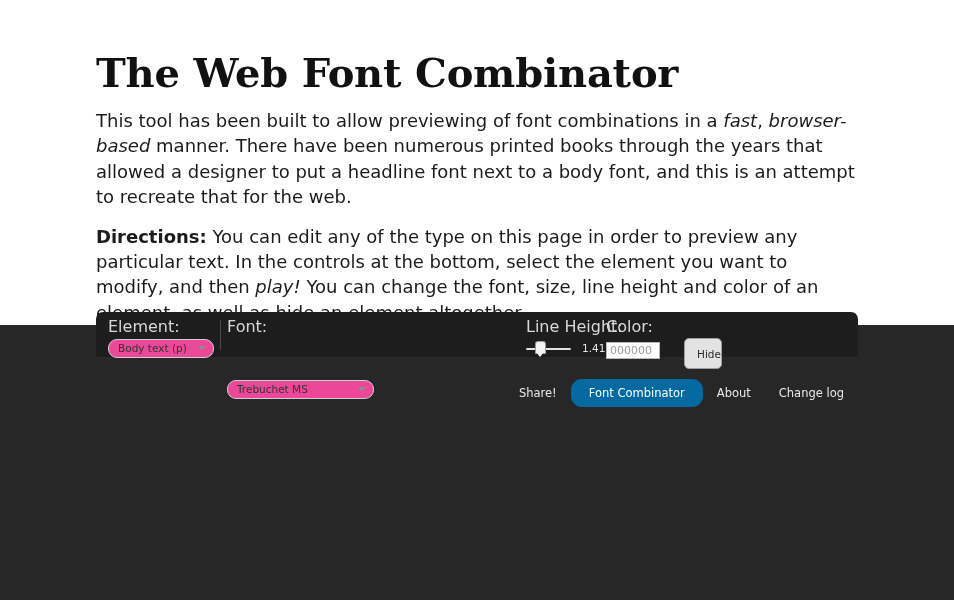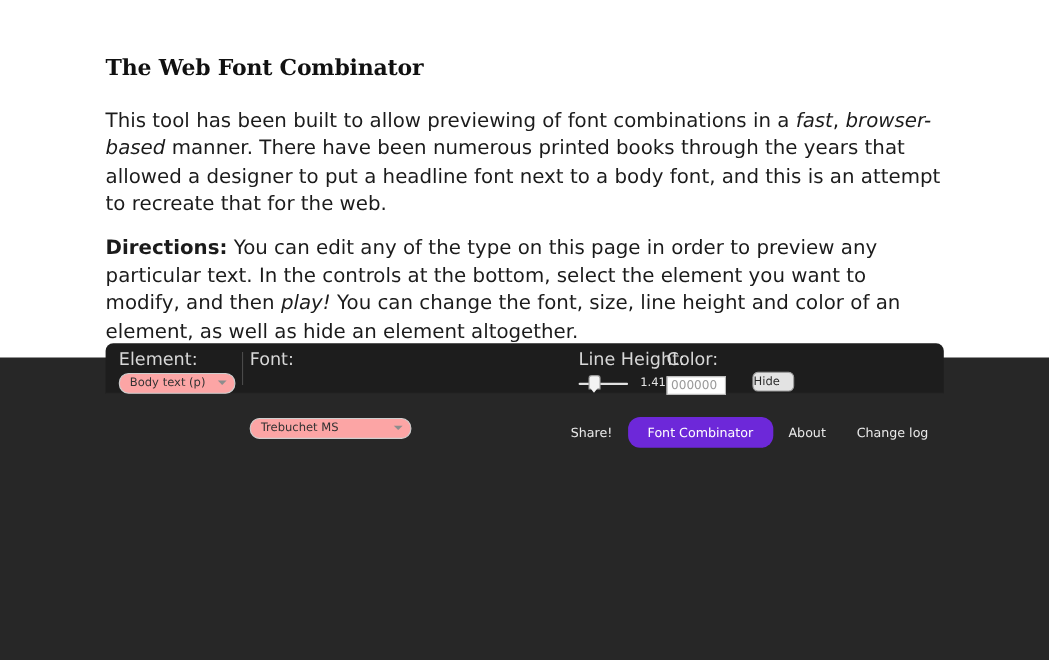--- a/index.html
+++ b/index.html
@@ -26,24 +26,24 @@
   }
   .preview-inner {
     position: absolute;
     left: 96px;
     top: 50px;
     width: 760px;
   }
   .page-title {
     font-family: "DejaVu Serif", "Liberation Serif", serif;
     font-weight: bold;
-    font-size: 20px;
+    font-size: 40px;
     line-height: 1.15;
     color: #111111;
-    margin: 0 0 24px 0;
+    margin: 0 0 12px 0;
     letter-spacing: -0.2px;
   }
   .page-subtitle {
     font-size: 15px;
     font-weight: normal;
     color: #222222;
     margin: 0 0 14px 0;
     line-height: 1.3;
   }
   .body-copy {
@@ -75,21 +75,21 @@
   .ctrl-label {
     display: block;
     font-size: 16px;
     color: #d8d8d8;
     margin-bottom: 3px;
     line-height: 1.1;
     white-space: nowrap;
   }
   .select-box {
     position: relative;
-    background: #fca5a5;
+    background: #ec4899;
     border-radius: 9px;
     height: 19px;
     box-sizing: border-box;
     border: 1px solid #cfcfcf;
     display: flex;
     align-items: center;
     padding: 0 20px 0 9px;
     cursor: pointer;
   }
   .select-box .sel-text {
@@ -187,29 +187,29 @@
     padding: 0 3px;
     border-radius: 0;
     outline: none;
   }
 
   .hide-button {
     position: absolute;
     left: 588px;
     top: 26px;
     width: 38px;
-    height: 18px;
+    height: 31px;
     background: #e3e3e3;
     border: 1px solid #9e9e9e;
     border-radius: 5px;
     font-size: 10.5px;
     color: #2a2a2a;
     font-family: "DejaVu Sans", "Liberation Sans", sans-serif;
     line-height: 16px;
-    text-align: left;
+    text-align: right;
     cursor: pointer;
     padding: 0;
   }
 
   
   .footer {
     position: absolute;
     left: 0;
     top: 358px;
     width: 954px;
@@ -240,21 +240,21 @@
   }
   .nav-item {
     color: #e9e9e9;
     font-size: 11.5px;
     padding: 0 14px;
     cursor: pointer;
     text-decoration: none;
     line-height: 20px;
   }
   .nav-item.active {
-    background: #6d28d9;
+    background: #0369a1;
     border-radius: 11px;
     padding: 4px 18px;
     color: #ffffff;
   }
 </style>
 </head>
 <body>
 
 <div class="preview-area">
   <div class="preview-inner">

